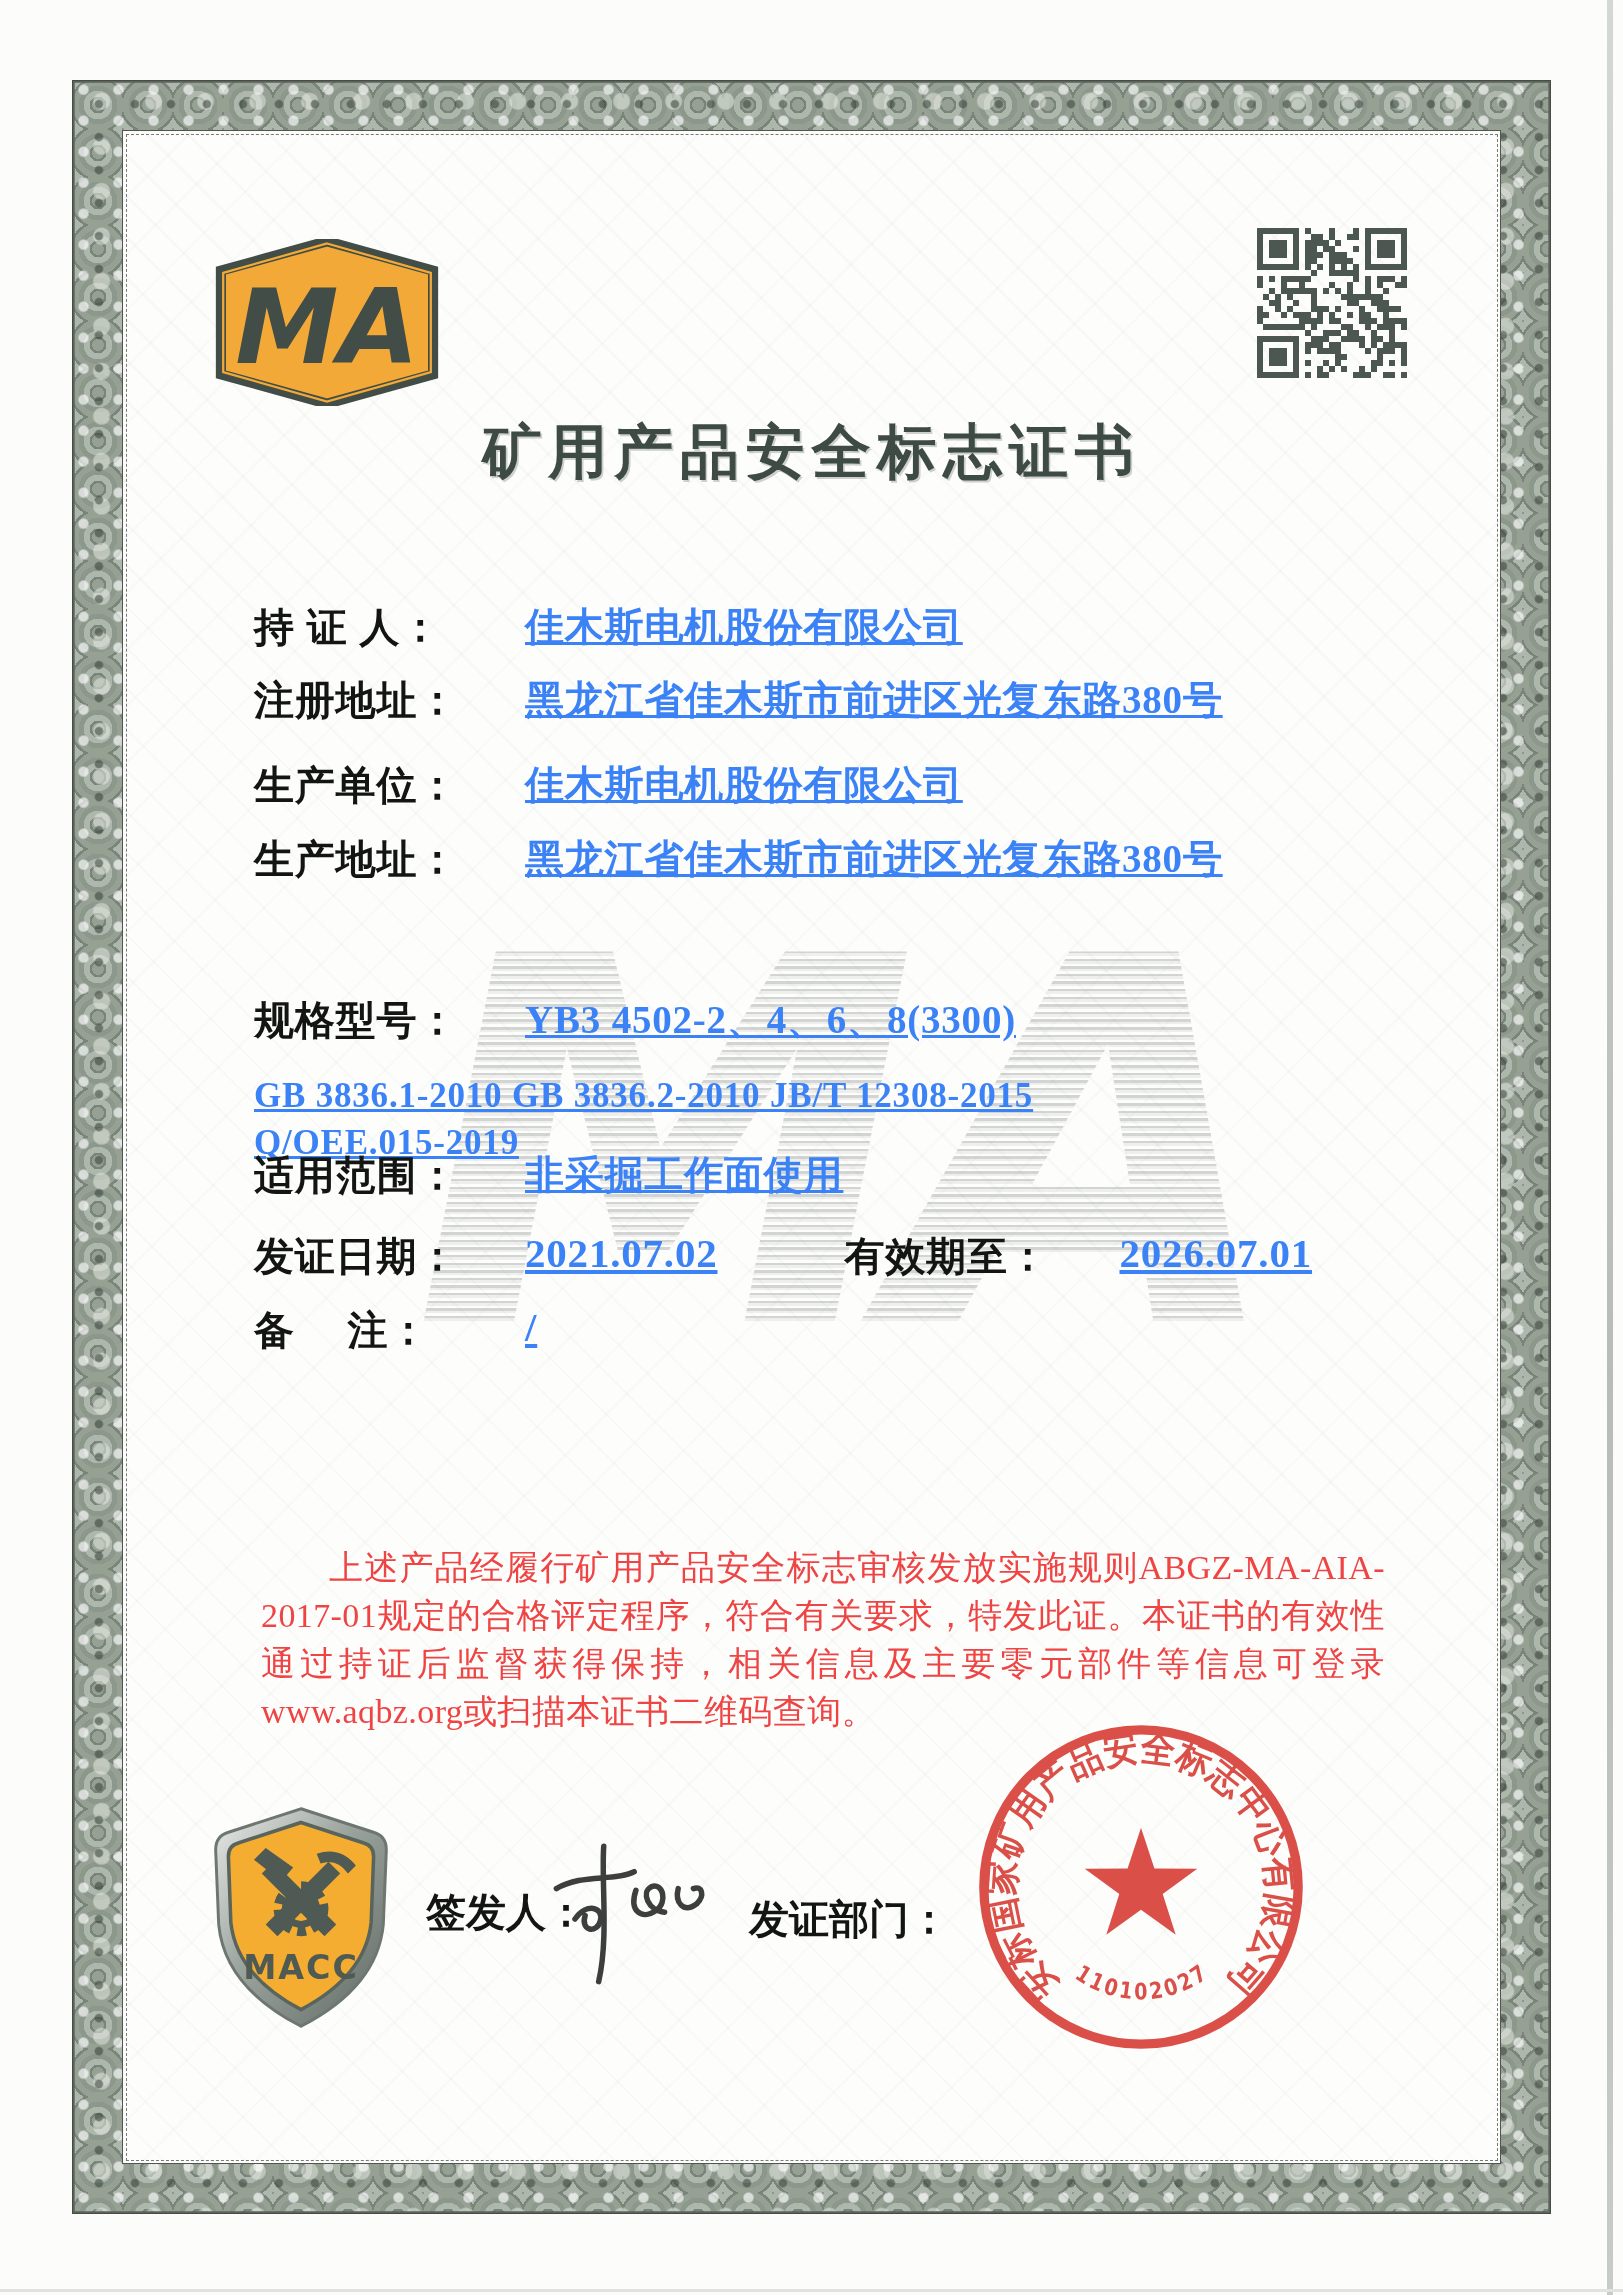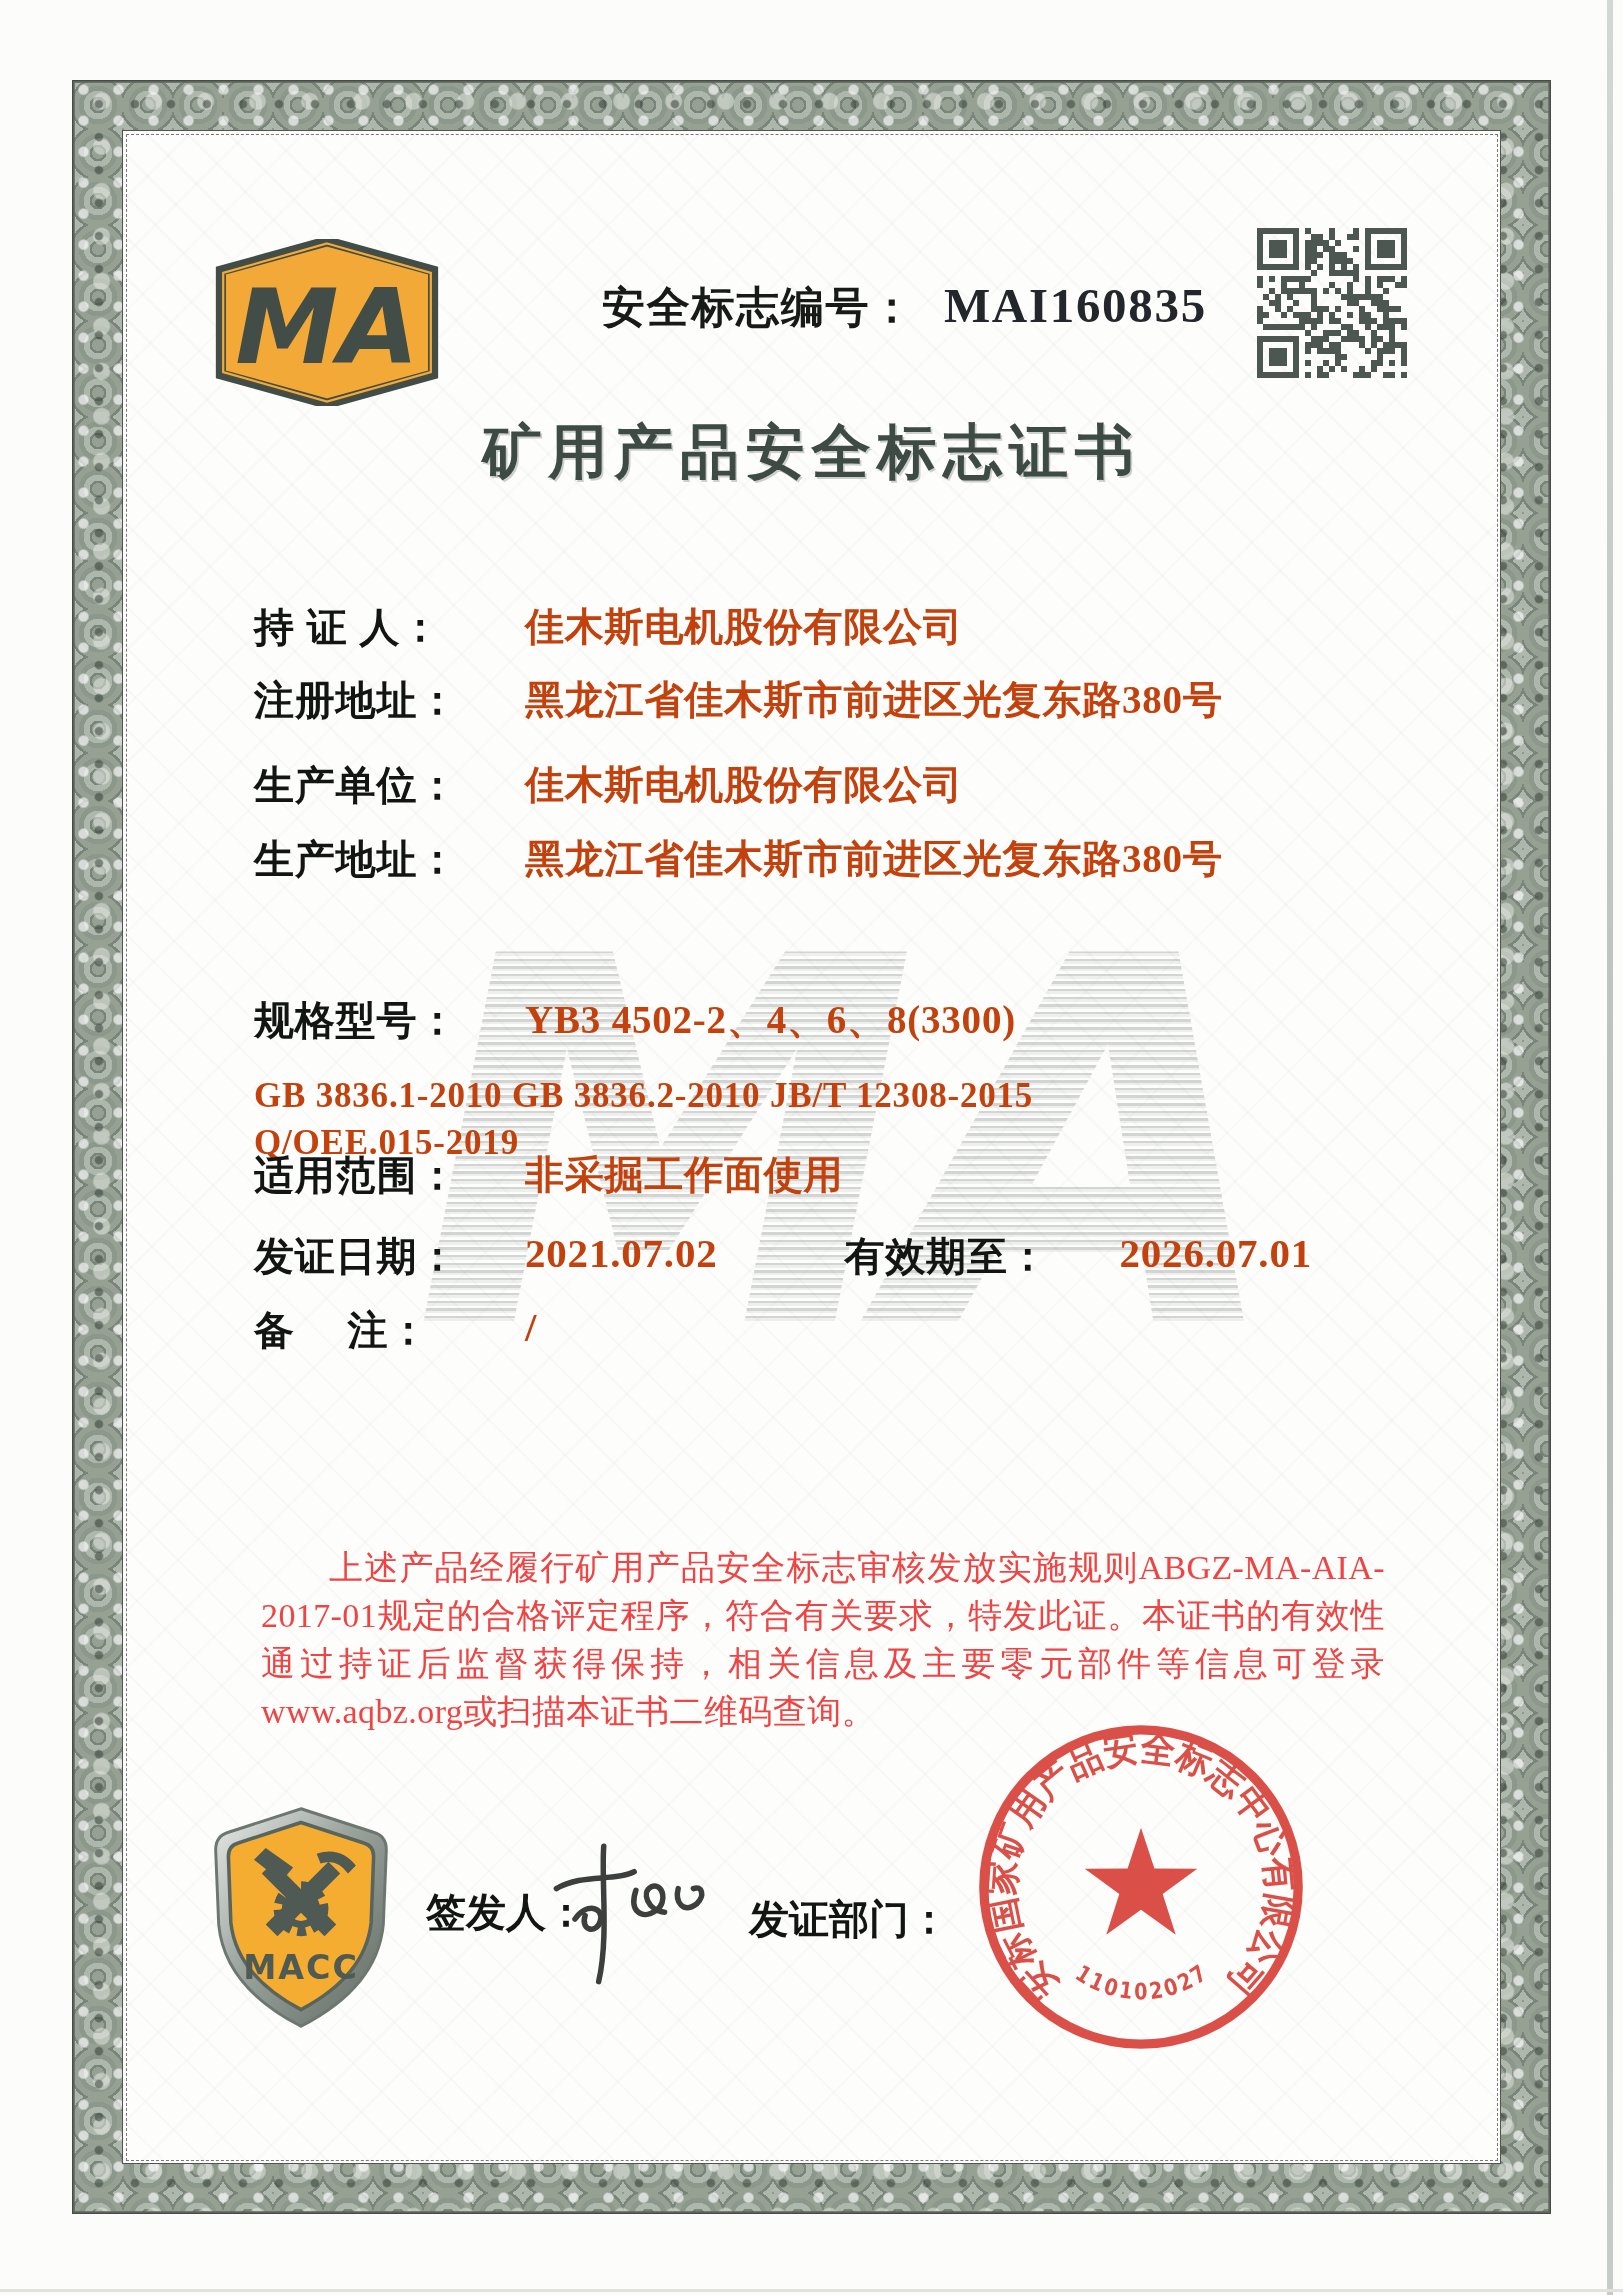--- a/index.html
+++ b/index.html
@@ -44,21 +44,21 @@
   .qr{position:absolute;left:1257px;top:228px;width:150px;height:150px;}
 
   .title{position:absolute;left:0;top:413px;width:100%;text-align:center;
     font-family:"Liberation Serif","DejaVu Serif",serif;font-weight:900;
     font-size:59px;letter-spacing:6.8px;color:#3e4b45;
     text-shadow:1.7px 1.7px 0 rgba(62,75,69,.25);}
 
   
   .row{position:absolute;left:254px;width:1175px;display:flex;align-items:flex-start;}
   .row .lbl{flex:0 0 271px;font-size:40px;font-weight:800;color:#131513;letter-spacing:0.8px;white-space:nowrap;}
-  .row .val{font-family:"Liberation Serif","DejaVu Serif",serif;font-size:39px;font-weight:700;color:#c2410c;letter-spacing:0.8px;}
+  .row .val{font-family:"Liberation Serif","DejaVu Serif",serif;font-size:39px;font-weight:700;color:#3b82f6;letter-spacing:0.8px;text-decoration:underline;}
   .row.wide .lbl{flex:0 0 413px;font-size:37px;}
   .row.wide .val{font-size:35px;line-height:47px;font-weight:700;}
   .r0{top:600px}.r1{top:673px}.r2{top:758px}.r3{top:832px}
   .r4{top:912px}.r5{top:993px}.r6{top:1072px}.r7{top:1148px}
   .dates{top:1229px}
   .dates .val{font-size:41px;}
   .dates .lbl2{margin-left:127px;flex:0 0 275px;font-size:40px;font-weight:800;white-space:nowrap;}
   .remark{top:1303px}.remark .val{font-size:41px;}
 
   .statement{position:absolute;left:261px;top:1510px;width:1124px;
@@ -86,24 +86,20 @@
   <div class="watermark">MA</div>
 
   <div class="content">
 
     <svg class="ma-badge" viewBox="0 0 100 74">
       <polygon points="50,1 97,14 97,60 50,73 3,60 3,14" fill="#f2a937" stroke="#424d47" stroke-width="4.5" transform="translate(0,0) scale(1,1)"></polygon>
       <polygon points="50,2 96,15 96,59 50,72 4,59 4,15" fill="none" stroke="#f2a937" stroke-width="1"></polygon>
       <text x="50" y="55" text-anchor="middle" font-family="DejaVu Sans, Liberation Sans, sans-serif" font-size="46" font-weight="900" font-style="italic" fill="#424d47">MA</text>
     </svg>
 
-    <div class="header-number">
-      <span class="lbl">安全标志编号：</span>
-      <span class="val">MAI160835</span>
-    </div>
 
     <div class="qr">
       <svg id="qr-svg" viewBox="0 0 175 175" width="150" height="150">
           <path d="M56,0h7v7h-7zM84,0h7v7h-7zM112,0h7v7h-7zM63,7h7v7h-7zM70,7h7v7h-7zM84,7h7v7h-7zM105,7h7v7h-7zM112,7h7v7h-7zM56,14h7v7h-7zM63,14h7v7h-7zM70,14h7v7h-7zM77,14h7v7h-7zM91,14h7v7h-7zM56,21h7v7h-7zM63,21h7v7h-7zM77,21h7v7h-7zM84,21h7v7h-7zM112,21h7v7h-7zM56,28h7v7h-7zM63,28h7v7h-7zM70,28h7v7h-7zM84,28h7v7h-7zM91,28h7v7h-7zM98,28h7v7h-7zM56,35h7v7h-7zM63,35h7v7h-7zM84,35h7v7h-7zM91,35h7v7h-7zM98,35h7v7h-7zM105,35h7v7h-7zM56,42h7v7h-7zM70,42h7v7h-7zM84,42h7v7h-7zM98,42h7v7h-7zM112,42h7v7h-7zM63,49h7v7h-7zM84,49h7v7h-7zM91,49h7v7h-7zM98,49h7v7h-7zM105,49h7v7h-7zM112,49h7v7h-7zM0,56h7v7h-7zM14,56h7v7h-7zM28,56h7v7h-7zM35,56h7v7h-7zM42,56h7v7h-7zM49,56h7v7h-7zM56,56h7v7h-7zM112,56h7v7h-7zM126,56h7v7h-7zM140,56h7v7h-7zM147,56h7v7h-7zM154,56h7v7h-7zM168,56h7v7h-7zM0,63h7v7h-7zM28,63h7v7h-7zM49,63h7v7h-7zM84,63h7v7h-7zM105,63h7v7h-7zM126,63h7v7h-7zM140,63h7v7h-7zM161,63h7v7h-7zM168,63h7v7h-7zM14,70h7v7h-7zM28,70h7v7h-7zM35,70h7v7h-7zM42,70h7v7h-7zM49,70h7v7h-7zM56,70h7v7h-7zM63,70h7v7h-7zM77,70h7v7h-7zM91,70h7v7h-7zM105,70h7v7h-7zM126,70h7v7h-7zM147,70h7v7h-7zM7,77h7v7h-7zM21,77h7v7h-7zM35,77h7v7h-7zM63,77h7v7h-7zM98,77h7v7h-7zM105,77h7v7h-7zM112,77h7v7h-7zM119,77h7v7h-7zM126,77h7v7h-7zM133,77h7v7h-7zM140,77h7v7h-7zM14,84h7v7h-7zM21,84h7v7h-7zM42,84h7v7h-7zM63,84h7v7h-7zM105,84h7v7h-7zM112,84h7v7h-7zM133,84h7v7h-7zM140,84h7v7h-7zM147,84h7v7h-7zM0,91h7v7h-7zM21,91h7v7h-7zM35,91h7v7h-7zM63,91h7v7h-7zM70,91h7v7h-7zM77,91h7v7h-7zM91,91h7v7h-7zM119,91h7v7h-7zM140,91h7v7h-7zM147,91h7v7h-7zM154,91h7v7h-7zM161,91h7v7h-7zM0,98h7v7h-7zM7,98h7v7h-7zM28,98h7v7h-7zM42,98h7v7h-7zM49,98h7v7h-7zM56,98h7v7h-7zM70,98h7v7h-7zM84,98h7v7h-7zM105,98h7v7h-7zM119,98h7v7h-7zM126,98h7v7h-7zM147,98h7v7h-7zM0,105h7v7h-7zM49,105h7v7h-7zM56,105h7v7h-7zM63,105h7v7h-7zM70,105h7v7h-7zM84,105h7v7h-7zM91,105h7v7h-7zM119,105h7v7h-7zM126,105h7v7h-7zM133,105h7v7h-7zM147,105h7v7h-7zM154,105h7v7h-7zM161,105h7v7h-7zM168,105h7v7h-7zM7,112h7v7h-7zM14,112h7v7h-7zM21,112h7v7h-7zM28,112h7v7h-7zM35,112h7v7h-7zM42,112h7v7h-7zM49,112h7v7h-7zM63,112h7v7h-7zM98,112h7v7h-7zM105,112h7v7h-7zM126,112h7v7h-7zM140,112h7v7h-7zM147,112h7v7h-7zM154,112h7v7h-7zM168,112h7v7h-7zM56,119h7v7h-7zM77,119h7v7h-7zM84,119h7v7h-7zM91,119h7v7h-7zM105,119h7v7h-7zM112,119h7v7h-7zM133,119h7v7h-7zM154,119h7v7h-7zM63,126h7v7h-7zM70,126h7v7h-7zM77,126h7v7h-7zM98,126h7v7h-7zM105,126h7v7h-7zM112,126h7v7h-7zM119,126h7v7h-7zM133,126h7v7h-7zM140,126h7v7h-7zM154,126h7v7h-7zM56,133h7v7h-7zM63,133h7v7h-7zM70,133h7v7h-7zM84,133h7v7h-7zM91,133h7v7h-7zM119,133h7v7h-7zM133,133h7v7h-7zM147,133h7v7h-7zM154,133h7v7h-7zM161,133h7v7h-7zM168,133h7v7h-7zM56,140h7v7h-7zM70,140h7v7h-7zM77,140h7v7h-7zM84,140h7v7h-7zM91,140h7v7h-7zM126,140h7v7h-7zM140,140h7v7h-7zM147,140h7v7h-7zM154,140h7v7h-7zM168,140h7v7h-7zM91,147h7v7h-7zM98,147h7v7h-7zM140,147h7v7h-7zM168,147h7v7h-7zM56,154h7v7h-7zM77,154h7v7h-7zM91,154h7v7h-7zM133,154h7v7h-7zM140,154h7v7h-7zM154,154h7v7h-7zM168,154h7v7h-7zM70,161h7v7h-7zM84,161h7v7h-7zM98,161h7v7h-7zM119,161h7v7h-7zM133,161h7v7h-7zM56,168h7v7h-7zM70,168h7v7h-7zM77,168h7v7h-7zM112,168h7v7h-7zM119,168h7v7h-7zM126,168h7v7h-7zM147,168h7v7h-7zM154,168h7v7h-7zM168,168h7v7h-7z" fill="#4d5751"></path>
           <path d="M0,0h49v49h-49z M7,7v35h35v-35zM14,14h21v21h-21zM126,0h49v49h-49z M133,7v35h35v-35zM140,14h21v21h-21zM0,126h49v49h-49z M7,133v35h35v-35zM14,140h21v21h-21z" fill="#4d5751" fill-rule="evenodd"></path>
         </svg>
     </div>
 
     <div class="title">矿用产品安全标志证书</div>
 

